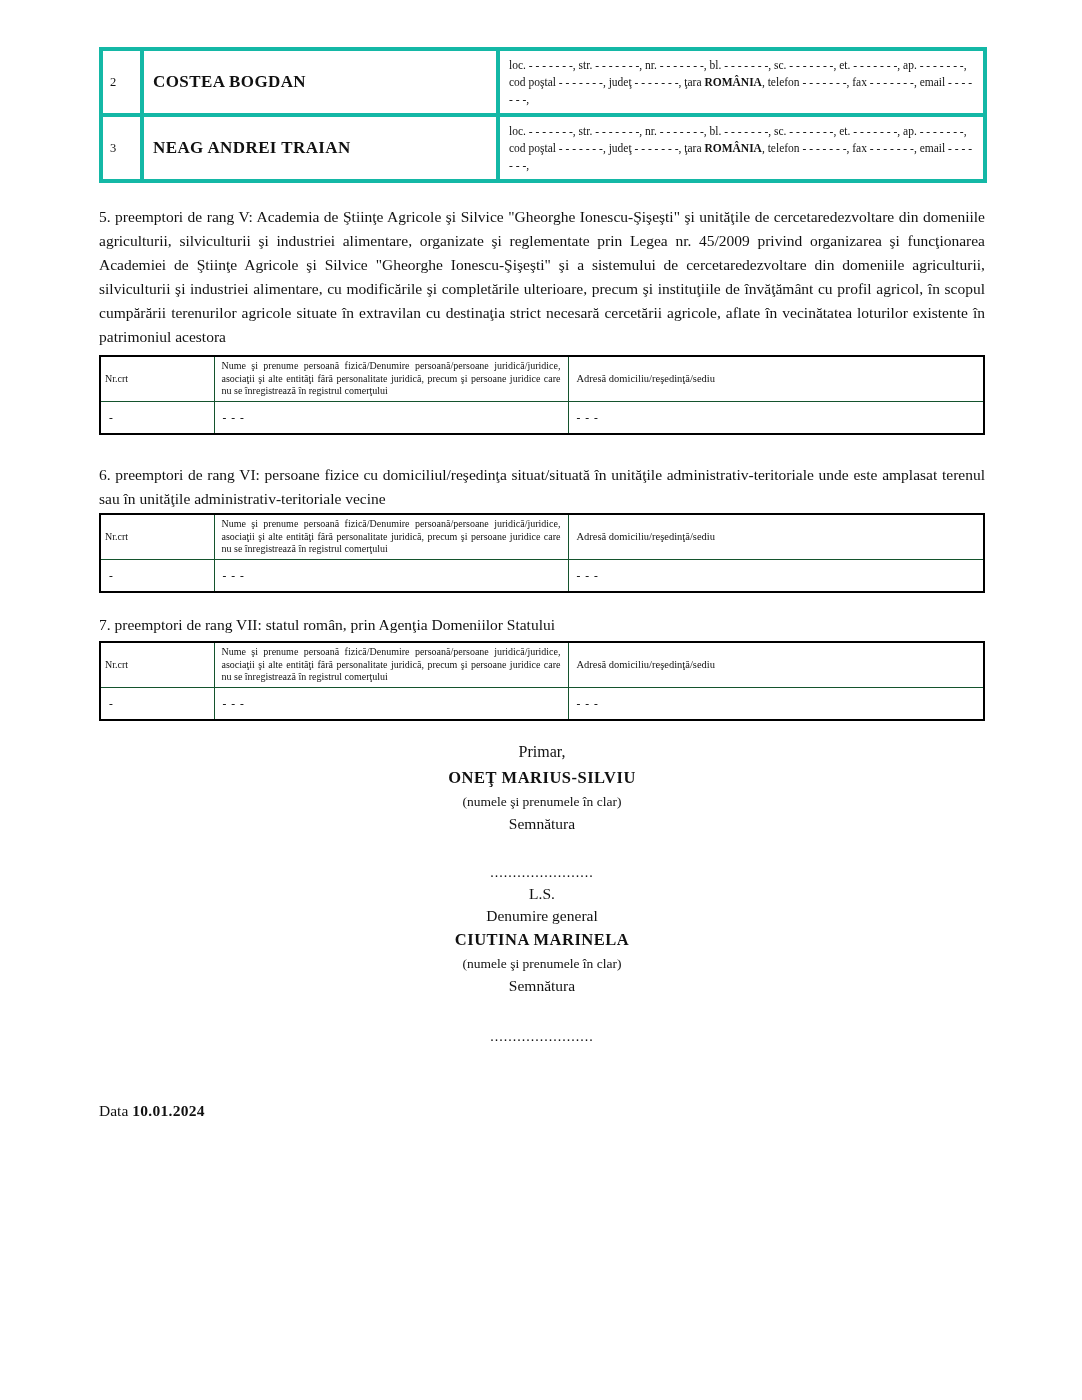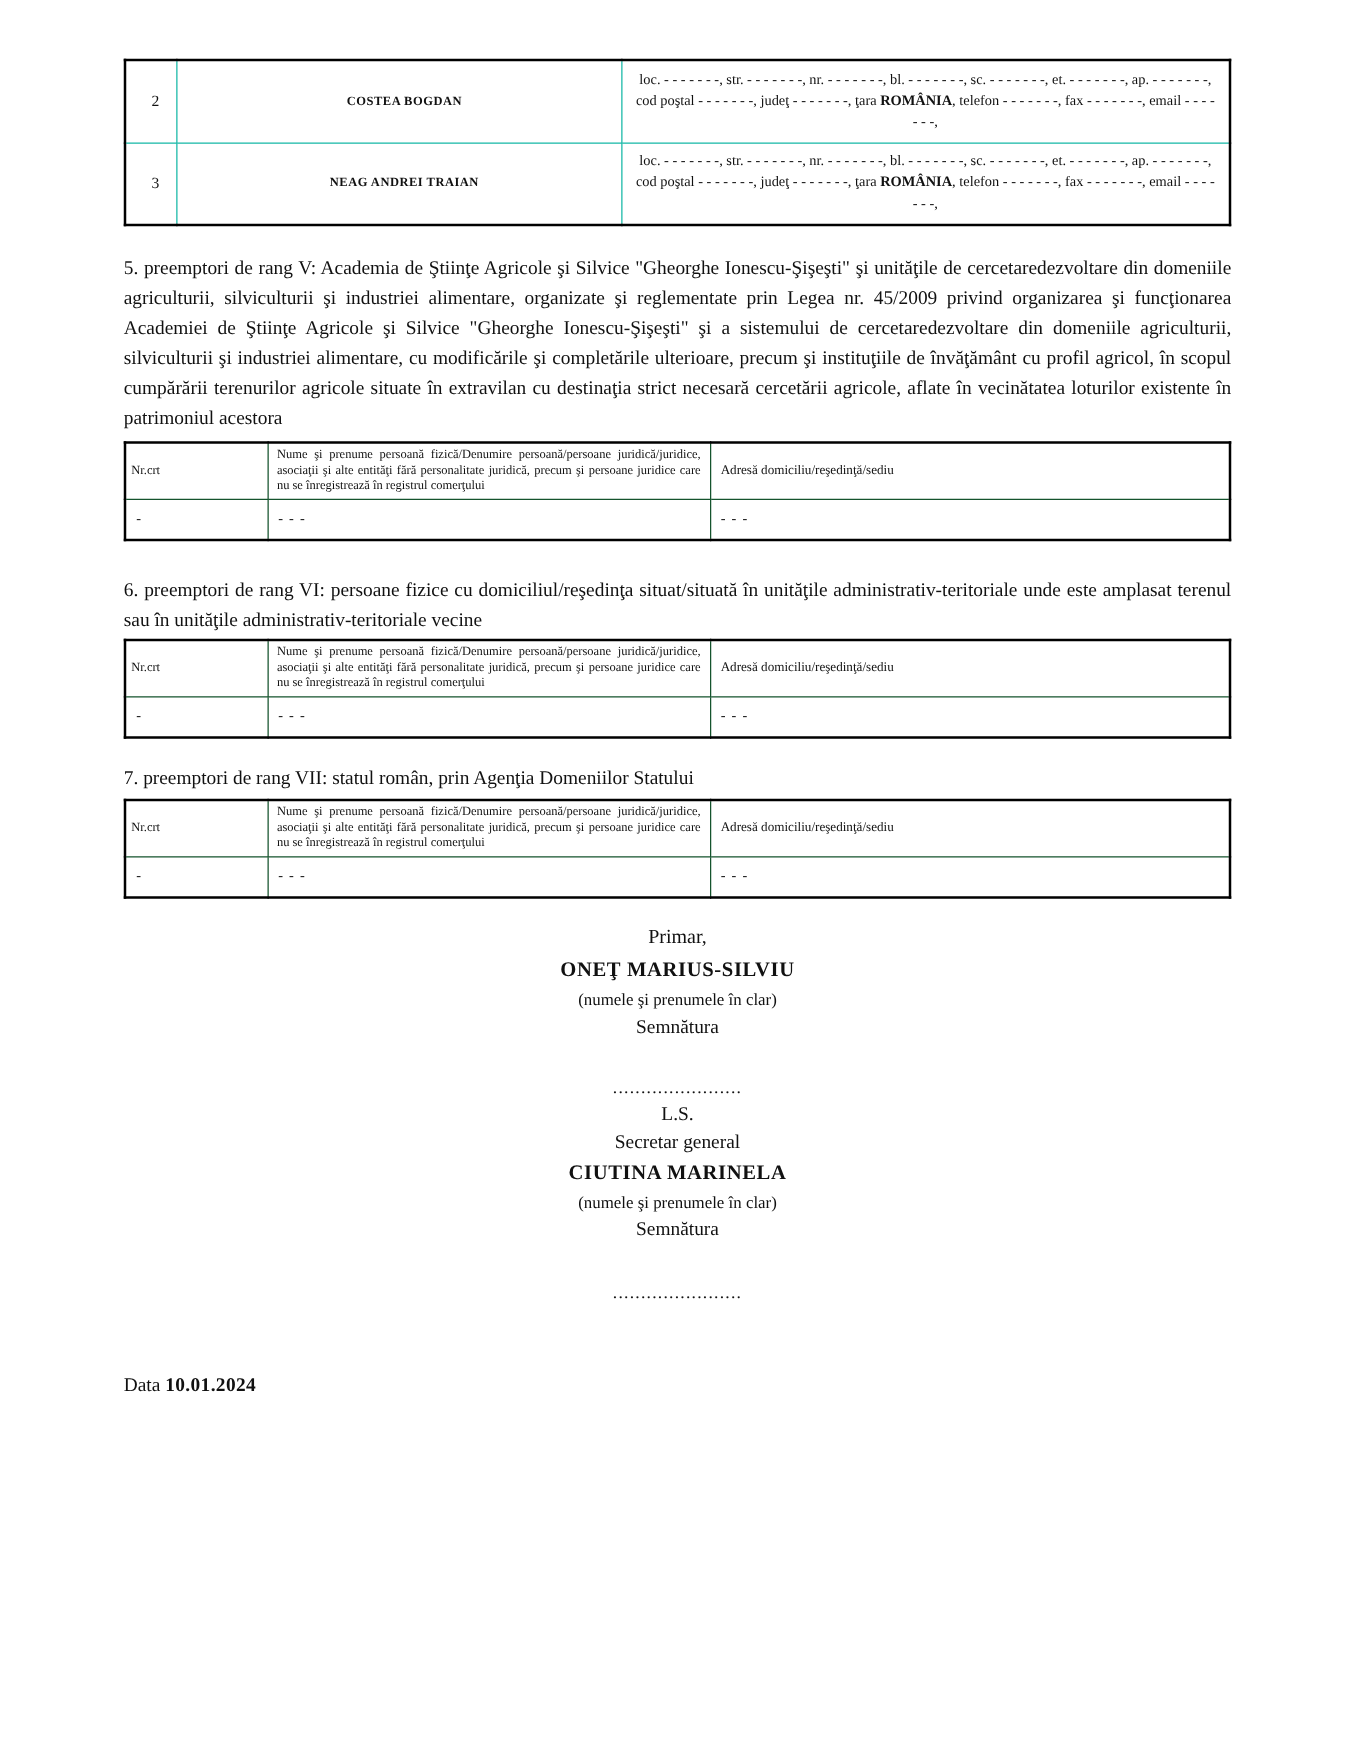--- a/index.html
+++ b/index.html
@@ -11,24 +11,24 @@
     background:#ffffff;
     margin:0 auto;
     overflow:hidden;
   }
   .content { position:absolute; left:99px; top:0; width:886px; }
 
   table { border-collapse:collapse; table-layout:fixed; }
 
   
   .top-table { width:886px; margin-top:47px; border:2px solid #000; }
-  .top-table td { border:1px solid #14b8a6; vertical-align:middle;text-align:center; }
+  .top-table td { border:4px solid #14b8a6; vertical-align:middle; }
   .top-table tr { height:66px; }
   .top-table .col-nr   { width:41px;  font-size:12.5px; padding-left:7px; }
-  .top-table .col-name { width:356px; font-size:10px; font-weight:bold; padding-left:9px; letter-spacing:.4px; }
+  .top-table .col-name { width:356px; font-size:17px; font-weight:bold; padding-left:9px; letter-spacing:.4px; }
   .top-table .col-addr { width:487px; font-size:11.5px; line-height:17px; padding:5px 9px 5px 9px; }
 
   
   .para {
     font-size:15.5px;
     line-height:24px;
     text-align:justify;
   }
   .p5 { margin-top:22px; }
   .p6 { margin-top:28px; }
@@ -133,21 +133,21 @@
     </tbody>
       </table>
 
     <div class="sig">
       <div class="sig-title">Primar,</div>
       <div class="sig-name">ONEŢ MARIUS-SILVIU</div>
       <div class="sig-clar">(numele şi prenumele în clar)</div>
       <div class="sig-label">Semnătura</div>
       <div class="sig-dots">.......................</div>
       <div class="sig-ls">L.S.</div>
-      <div class="sig-label">Secretar general</div>
+      <div class="sig-label">Denumire general</div>
       <div class="sig-name">CIUTINA MARINELA</div>
       <div class="sig-clar">(numele şi prenumele în clar)</div>
       <div class="sig-label">Semnătura</div>
       <div class="sig-dots sig-dots-2">.......................</div>
     </div>
 
     <div class="date-line">
       <span>Data</span>
       <b>10.01.2024</b>
     </div>

